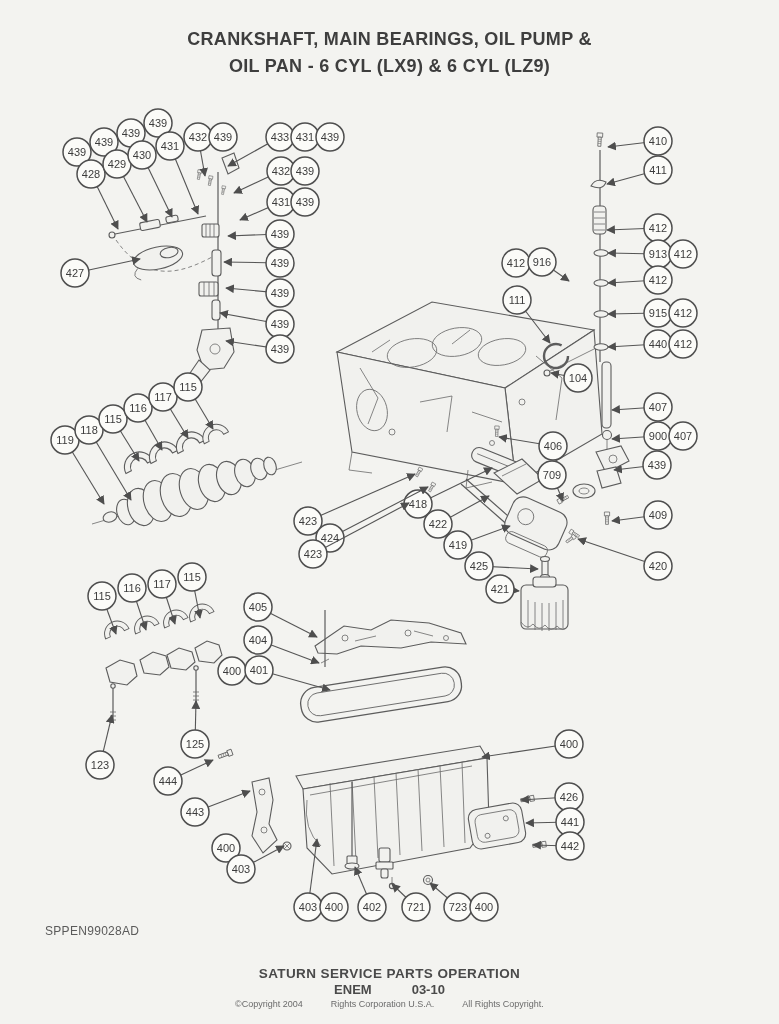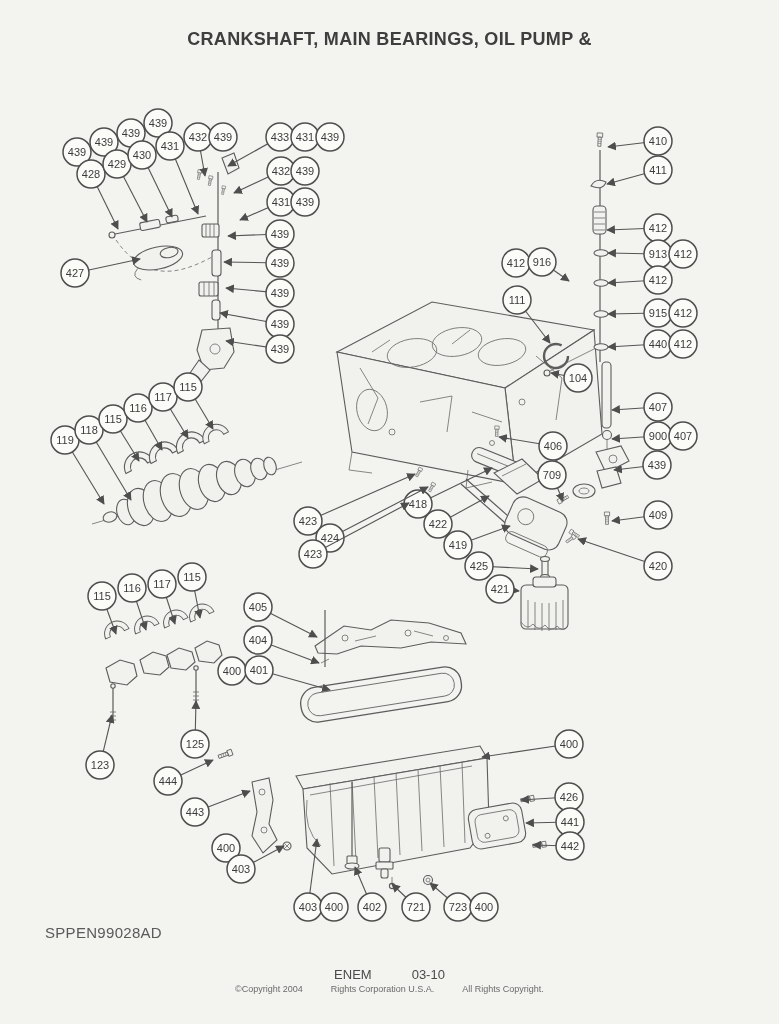--- a/index.html
+++ b/index.html
@@ -1,41 +1,42 @@
 <!DOCTYPE html>
 <html><head>
 <meta charset="utf-8">
 <style>
   html,body{margin:0;padding:0;}
   body{width:779px;height:1024px;background:#e8e8e6;font-family:"Liberation Sans",sans-serif;}
   .page{position:relative;width:779px;height:1024px;background:#f3f3f0;overflow:hidden;}
   .title{position:absolute;top:26px;left:0;width:100%;text-align:center;color:#3e3e3e;
          font-weight:bold;font-size:18px;line-height:27px;letter-spacing:.3px;}
-  .doc-code{position:absolute;left:45px;top:924px;font-size:15px;color:#5a5a5a;letter-spacing:.3px;}
+  .doc-code{position:absolute;left:45px;top:924px;font-size:12px;color:#5a5a5a;letter-spacing:.3px;}
   .footer{position:absolute;top:966px;left:0;width:100%;text-align:center;color:#4a4a4a;}
   .footer .l1{font-weight:bold;font-size:13.5px;letter-spacing:.4px;}
-  .footer .l2{font-weight:normal;font-size:13px;margin-top:1px;}
+  .footer .l2{font-weight:bold;font-size:13px;margin-top:1px;}
   .footer .l2 span{margin:0 20px;}
   .footer .l3{font-size:9px;color:#6b6b6b;margin-top:2px;}
   .footer .l3 span{margin:0 14px;}
   svg{position:absolute;left:0;top:0;}
   .part{fill:#f1f1ee;stroke:#5c5c5c;stroke-width:1.1;}
   .thin{fill:none;stroke:#6a6a6a;stroke-width:.8;}
   .ln{fill:none;stroke:#5c5c5c;stroke-width:1.2;}
   .leader{stroke:#555;stroke-width:1.1;}
   .callout-circle{fill:#fbfbf8;stroke:#4e4e4e;stroke-width:1.5;}
   .callout-text{font-family:"Liberation Sans",sans-serif;font-size:11px;fill:#3c3c3c;text-anchor:middle;}
 </style>
 </head>
 <body>
 
 <div class="page">
 
   <div class="title">
     <div>CRANKSHAFT, MAIN BEARINGS, OIL PUMP &amp;</div>
+    <div>OIL PAN - 6 CYL (LX9) &amp; 6 CYL (LZ9)</div>
   </div>
 
   <svg width="779" height="1024" viewBox="0 0 779 1024">
     <defs>
       <marker id="arr" viewBox="0 0 10 10" refX="9" refY="5" markerWidth="8" markerHeight="8" orient="auto-start-reverse">
         <path d="M0,0 L10,5 L0,10 Z" fill="#4e4e4e"></path>
       </marker>
       <g id="bolt">
         <path class="part" d="M0,-4 L6,-4 L6,4 L0,4 Z"></path>
         <path class="part" d="M6,-2.2 L19,-2.2 L19,2.2 L6,2.2 Z"></path>
@@ -634,20 +635,21 @@
         <g>
           <circle cx="570" cy="846" r="14" class="callout-circle"></circle>
           <text x="570" y="846" dy="3.8" class="callout-text">442</text>
         </g>
       </g>
   </svg>
 
   <div class="doc-code">SPPEN99028AD</div>
 
   <div class="footer">
+    <div class="l1">SATURN SERVICE PARTS OPERATION</div>
     <div class="l2">
       <span>ENEM</span><span>03-10</span>
     </div>
     <div class="l3">
       <span>©Copyright 2004</span><span>Rights Corporation U.S.A.</span><span>All Rights Copyright.</span>
     </div>
   </div>
 
 </div>
 

